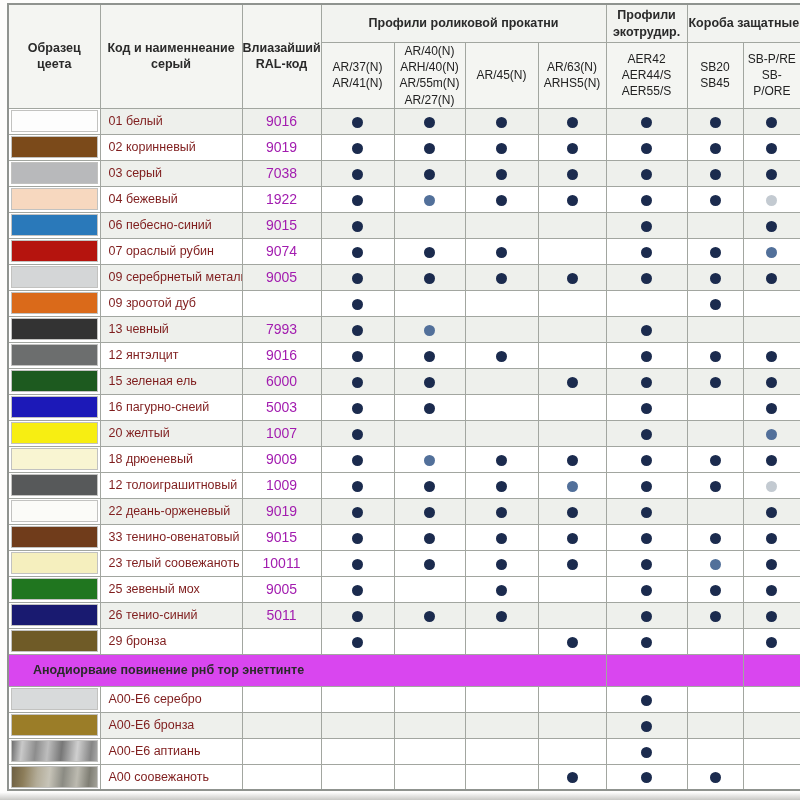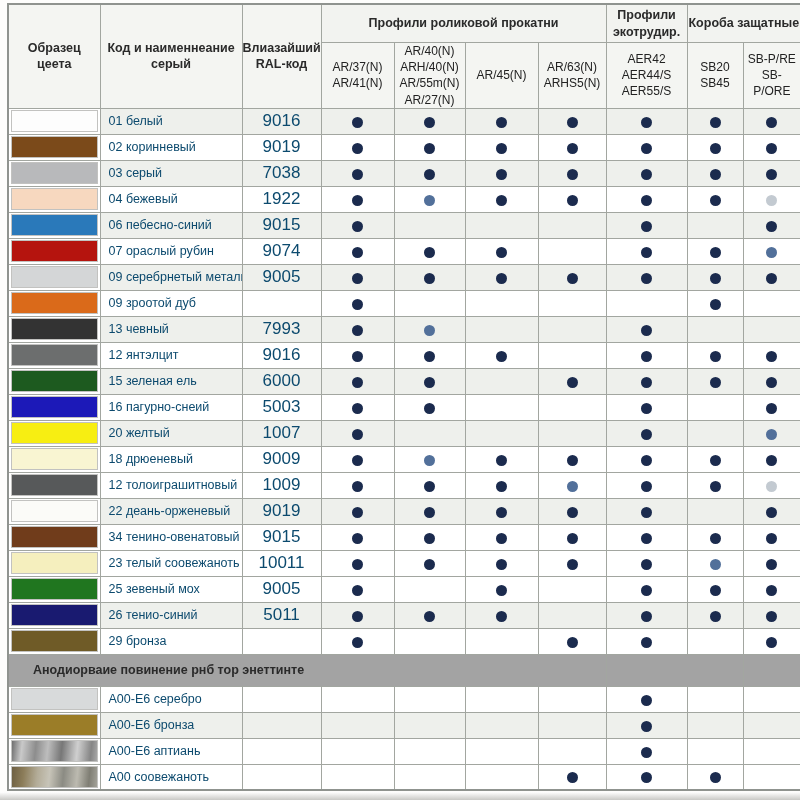--- a/index.html
+++ b/index.html
@@ -59,36 +59,36 @@
   }
   .swatch.brushed-silver{
     background:linear-gradient(96deg,#6f6f6f 0%,#c9c9c9 12%,#8d8d8d 28%,#bdbdbd 42%,#777777 58%,#cfcfcf 76%,#858585 92%,#a8a8a8 100%);
   }
   .swatch.brushed-warm{
     background:linear-gradient(96deg,#6d5f42 0%,#8c7d5a 14%,#b3ac98 30%,#c7c4b8 44%,#8b8b83 60%,#bcbab0 76%,#7f7e74 90%,#a3a299 100%);
   }
 
   td.name-cell{
     text-align:left;padding:0 6px 0 8px;
-    font-size:12.5px;color:#0c4a6e;
+    font-size:12.5px;color:#7f1d1d;
     white-space:nowrap;
   }
-  td.ral-cell{text-align:center;font-size:17px;color:#0c4a6e;}
+  td.ral-cell{text-align:center;font-size:14px;color:#a21caf;}
   td.dot-cell{text-align:center;}
 
   .dot{
     display:inline-block;width:11px;height:11px;border-radius:50%;
     vertical-align:middle;
   }
   .dot.d{background:#1b2b4e;}
   .dot.m{background:#52709a;}
   .dot.f{background:#c3cad1;}
 
   tr.section-row{height:32px;}
-  tr.section-row td{background:#a3a3a3;}
+  tr.section-row td{background:#d946ef;}
   td.section-label{
     text-align:left;padding-left:24px;
     font-weight:bold;font-size:12.5px;color:#2a2a2a;
     white-space:nowrap;
   }
   .bottom-strip{
     position:absolute;left:0;bottom:0;width:800px;height:8px;
     background:linear-gradient(#ffffff,#c9c9c6);
   }
 </style>
@@ -362,21 +362,21 @@
           <td class="dot-cell"><span class="dot d"></span></td>
           <td class="dot-cell"><span class="dot d"></span></td>
           <td class="dot-cell"><span class="dot d"></span></td>
           <td class="dot-cell"></td>
           <td class="dot-cell"><span class="dot d"></span></td>
         </tr>
         <tr>
           <td class="swatch-cell">
             <div class="swatch" style="background: rgb(112, 60, 27);"></div>
           </td>
-          <td class="name-cell">34 тенино-овенатовый</td>
+          <td class="name-cell">33 тенино-овенатовый</td>
           <td class="ral-cell">9015</td>
           <td class="dot-cell"><span class="dot d"></span></td>
           <td class="dot-cell"><span class="dot d"></span></td>
           <td class="dot-cell"><span class="dot d"></span></td>
           <td class="dot-cell"><span class="dot d"></span></td>
           <td class="dot-cell"><span class="dot d"></span></td>
           <td class="dot-cell"><span class="dot d"></span></td>
           <td class="dot-cell"><span class="dot d"></span></td>
         </tr>
         <tr>

